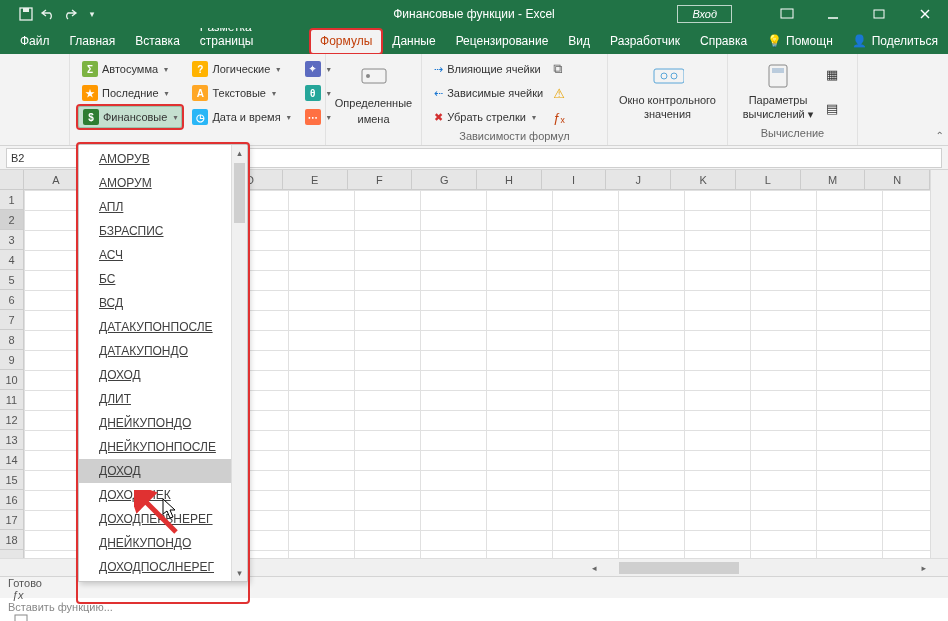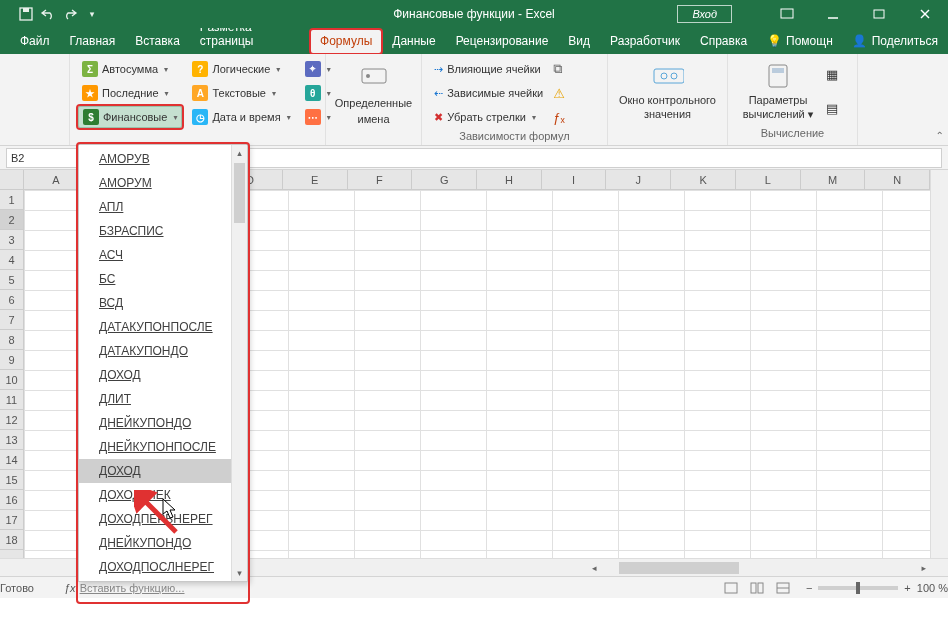--- a/index.html
+++ b/index.html
@@ -66,24 +66,24 @@
   .ddmenu .item.hover { background:#cfcfcf; }
   .ddmenu .scrollbar { position:absolute; right:0; top:0; bottom:0; width:16px; background:#f0f0f0; border-left:1px solid #ddd; }
   .ddmenu .scrollbar .thumb { position:absolute; left:2px; right:2px; top:18px; height:60px; background:#cfcfcf; }
   .ddmenu .scrollbar .arr { position:absolute; left:0; right:0; height:16px; text-align:center; font-size:9px; color:#666; line-height:16px; }
   .redbox { position:absolute; border:2.5px solid #e03131; border-radius:4px; pointer-events:none; z-index:11; }
 
   
   .hscroll { height:18px; background:#f0f0f0; border-top:1px solid #ddd; position:relative; }
   .hscroll .track { position:absolute; left:588px; right:18px; top:0; bottom:0; background:#f0f0f0; display:flex; align-items:center; }
   .hscroll .thumb { height:12px; width:120px; background:#cfcfcf; margin-left:18px; }
-  .status { height:22px; background:#f3f3f3; border-top:1px solid #d4d4d4; display:flex; align-items:center; font-size:11px; color:#555; padding:0 0; }
+  .status { height:22px; background:#f3f3f3; border-top:1px solid #d4d4d4; display:flex; font-size:11px; color:#555; padding:0 8px;flex-direction:column; }
   .status .s-left { width:60px; }
   .status .s-fx { font-style:italic; margin:0 4px; }
-  .status .s-input { flex:1; color:#888;text-decoration:underline; }
+  .status .s-input { flex:1; color:#888; }
   .status .viewbtn { width:24px; height:16px; border:1px solid transparent; display:flex; align-items:center; justify-content:center; margin:0 1px; }
   .status .zoom { display:flex; align-items:center; gap:6px; margin-left:10px; }
   .status .zslider { width:80px; height:4px; background:#cfcfcf; position:relative; }
   .status .zslider .zthumb { position:absolute; left:38px; top:-4px; width:4px; height:12px; background:#666; }
 
   
   .cursor-arrow { position:absolute; z-index:20; pointer-events:none; }
 
   svg { display:block; }
 </style>

